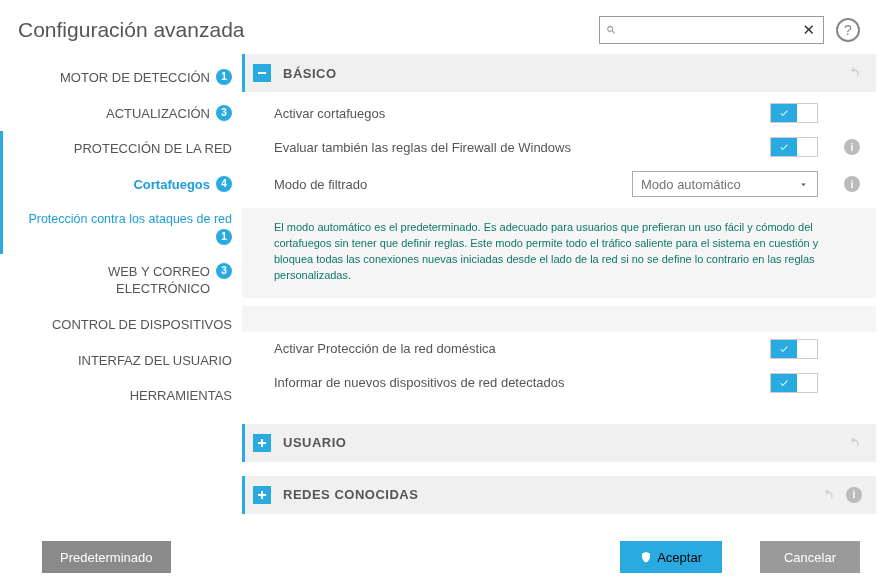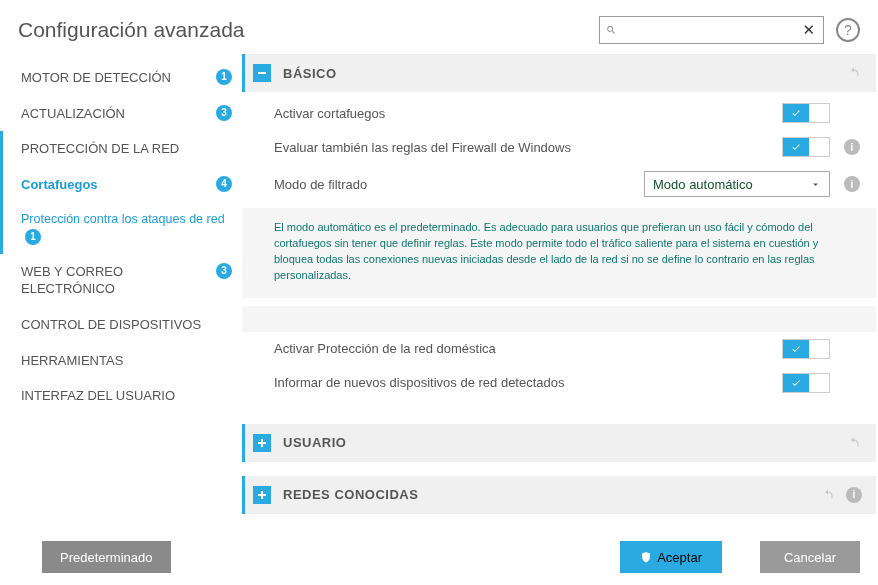--- a/index.html
+++ b/index.html
@@ -13,45 +13,45 @@
 .search-clear { cursor: pointer; font-size: 15px; color: #333; padding: 0 2px; }
 .help-btn { width: 24px; height: 24px; border: 2px solid #888; border-radius: 50%; display: flex; align-items: center; justify-content: center; color: #888; font-size: 14px; margin-left: 12px; cursor: pointer; }
 
 .body { display: flex; height: 470px; }
 
 .sidebar { width: 242px; padding-top: 6px; }
 .nav-item { display: flex; align-items: flex-start; padding: 9px 10px 9px 18px; border-left: 3px solid transparent; font-size: 13px; color: #555; cursor: pointer; line-height: 1.35; }
 .nav-item.active-parent { border-left-color: #29abe2; }
 .nav-item.active { border-left-color: #29abe2; color: #1d9dd8; font-weight: 600; }
 .nav-item.sub { padding-left: 18px; color: #1d9dd8; font-weight: 400; font-size: 12.5px; }
-.nav-label { flex: 1; }
+.nav-label { flex: 1; text-align: right; }
 .badge { display: inline-flex; align-items: center; justify-content: center; min-width: 16px; height: 16px; border-radius: 8px; background: #29abe2; color: #fff; font-size: 10px; font-weight: 600; margin-left: 6px; padding: 0 4px; }
 .nav-item .badge-inline { margin-left: 4px; vertical-align: middle; }
 
 .main { flex: 1; overflow-y: auto; background: #fff; padding-right: 2px; }
 
 .section-header { display: flex; align-items: center; background: #f0f0f0; border-left: 3px solid #29abe2; padding: 10px 14px 10px 8px; font-weight: 600; color: #555; font-size: 13px; cursor: pointer; margin-bottom: 0; }
 .section-header.collapsed { background: #f0f0f0; }
 .expand-box { width: 18px; height: 18px; background: #29abe2; display: flex; align-items: center; justify-content: center; margin-right: 12px; flex-shrink: 0; }
 .expand-box svg { width: 10px; height: 10px; fill: #fff; }
 .section-title { flex: 1; letter-spacing: 0.5px; }
 .reset-icon { width: 16px; height: 16px; margin-left: 8px; display: flex; align-items: center; justify-content: center; cursor: pointer; }
 .reset-icon svg { width: 14px; height: 14px; fill: #ccc; }
 .info-icon { width: 16px; height: 16px; border-radius: 50%; background: #bbb; color: #fff; font-size: 10px; font-weight: 700; display: flex; align-items: center; justify-content: center; margin-left: 10px; cursor: pointer; flex-shrink: 0; }
 
 .section-body { background: #fff; padding: 4px 0 10px 0; }
-.row { display: flex; align-items: center; padding: 7px 16px 7px 32px; min-height: 34px; }
+.row { display: flex; align-items: center; padding: 7px 16px 7px 32px; min-height: 34px; gap: 12px; }
 .row-label { flex: 1; color: #555; font-size: 13px; }
 .toggle { width: 48px; height: 20px; border: 1px solid #ccc; display: flex; cursor: pointer; background: #fff; position: relative; margin-right: 4px; }
 .toggle-on { background: #29abe2; width: 26px; display: flex; align-items: center; justify-content: center; }
 .toggle-on svg { width: 12px; height: 10px; fill: #fff; }
 .toggle-off { flex: 1; background: #fff; }
 .row .info-spacer { width: 26px; display: flex; justify-content: flex-end; }
 .select-wrap { width: 186px; height: 26px; border: 1px solid #aaa; display: flex; align-items: center; padding: 0 8px; background: #fff; cursor: pointer; position: relative; margin-right: 4px; }
-.select-wrap span { flex: 1; color: #14532d; font-size: 13px; }
+.select-wrap span { flex: 1; color: #737373; font-size: 13px; }
 .select-wrap svg { width: 11px; height: 11px; fill: #555; }
 .description-block { background: #f5f5f5; padding: 12px 18px 14px 32px; color: #0f766e; font-size: 11px; line-height: 1.45; margin: 4px 0 8px 0; }
 .gap-block { height: 26px; background: #f5f5f5; margin: 0; }
 .section-gap { height: 14px; background: #fff; }
 
 .footer { position: absolute; bottom: 0; left: 0; right: 0; height: 56px; background: #fff; display: flex; align-items: center; padding: 0 18px; border-top: 0px solid #eee; }
 .btn { height: 32px; padding: 0 18px; font-size: 13px; border: none; cursor: pointer; display: flex; align-items: center; justify-content: center; margin-left: 24px; }
 .btn-default { background: #8a8a8a; color: #fff; }
 .footer-spacer { flex: 1; }
 .btn-accept { background: #29abe2; color: #000000; margin-right: 14px; padding: 4px 20px; }
@@ -97,24 +97,24 @@
       <span class="nav-label"><span>Protección contra los ataques de red</span> <span class="badge badge-inline">1</span></span>
     </div>
     <div class="nav-item">
       <span class="nav-label">WEB Y CORREO ELECTRÓNICO</span>
       <span class="badge">3</span>
     </div>
     <div class="nav-item">
       <span class="nav-label">CONTROL DE DISPOSITIVOS</span>
     </div>
     <div class="nav-item">
+      <span class="nav-label">INTERFAZ DEL USUARIO</span>
+    </div>
+    <div class="nav-item">
       <span class="nav-label">HERRAMIENTAS</span>
-    </div>
-    <div class="nav-item">
-      <span class="nav-label">INTERFAZ DEL USUARIO</span>
     </div>
   </div>
 
   <div class="main">
 
     <div class="section-header">
       <div class="expand-box">
           <svg viewBox="0 0 10 10">
             <rect x="1" y="4" width="8" height="2"></rect>
           </svg>

